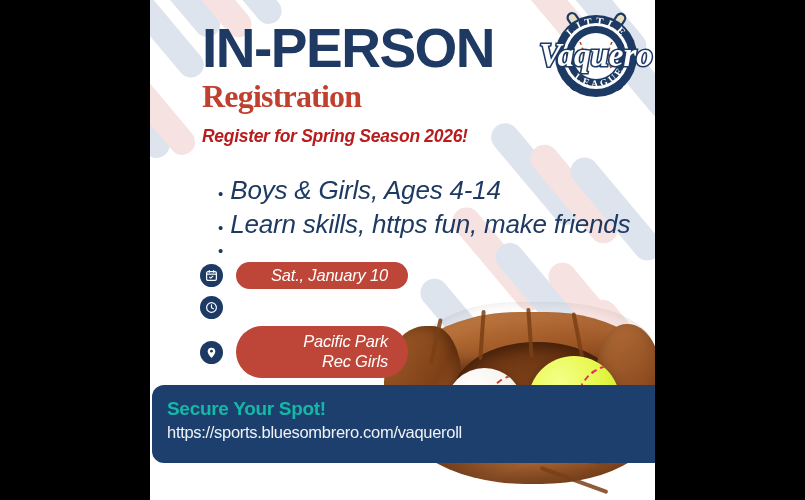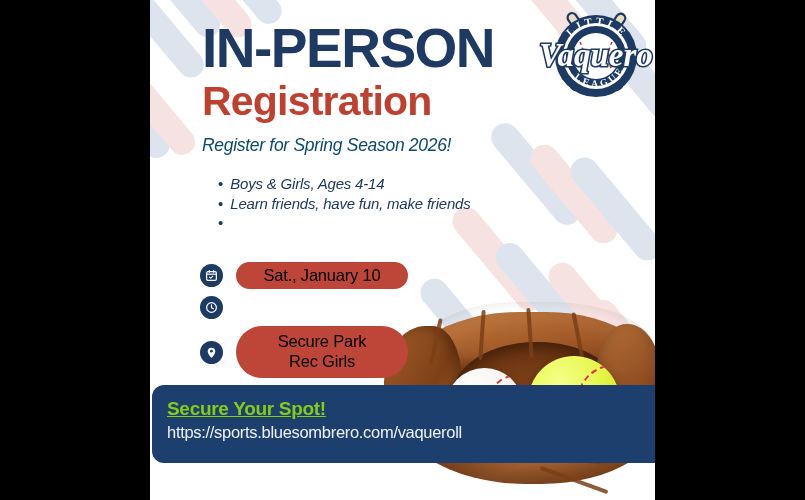--- a/index.html
+++ b/index.html
@@ -50,33 +50,34 @@
   .headline-main {
     font-size: 55px;
     line-height: 0.95;
     font-weight: 700;
     letter-spacing: -1.5px;
     color: #1e3a62;
     white-space: nowrap;
   }
 
   .headline-sub {
-    font-size: 41px;
+    font-size: 32px;
     line-height: 1.05;
     font-weight: 700;
     letter-spacing: -0.8px;
     color: #c0402f;
     margin-top: 6px;
+    font-family: Liberation Serif, serif;
   }
 
   .headline-tag {
     font-size: 17.5px;
-    font-weight: 400;
+    font-weight: 700;
     font-style: italic;
-    color: #0c4a6e;
+    color: #b91c1c;
     letter-spacing: -0.3px;
     margin-top: 12px;
   }
 
   
   .bullets {
     position: absolute;
     left: 68px;
     top: 175px;
     z-index: 6;
@@ -90,21 +91,21 @@
   }
 
   .bullet-dot {
     color: #1e3a62;
     font-size: 15px;
     line-height: 1;
     flex: 0 0 auto;
   }
 
   .bullet-text {
-    font-size: 15px;
+    font-size: 26px;
     color: #1e3a62;
     font-style: italic;
     letter-spacing: -0.2px;
     white-space: nowrap;
   }
 
   .bullet-text.plain { font-style: normal; }
 
   
   .pills {
@@ -129,28 +130,29 @@
     display: flex;
     align-items: center;
     justify-content: center;
     flex: 0 0 auto;
   }
 
   .pill-icon svg { display: block; }
 
   .pill {
     background: #bd4638;
-    color: #000000;
+    color: #ffffff;
     border-radius: 999px;
     padding: 4px 20px;
     font-size: 16.5px;
     letter-spacing: -0.2px;
-    text-align: center;
+    text-align: right;
     min-width: 172px;
     line-height: 1.18;
+    font-style: italic;
   }
 
   .pill.multi {
     padding: 6px 20px 7px;
     font-size: 16.5px;
   }
 
   .pill.multi span { display: block; }
 
   
@@ -279,23 +281,22 @@
 
   .banner-text {
     position: absolute;
     left: 15px;
     top: 13px;
   }
 
   .banner-title {
     font-size: 19px;
     font-weight: 700;
-    color: #84cc16;
+    color: #14b8a6;
     letter-spacing: -0.3px;
-    text-decoration: underline;
   }
 
   .banner-url {
     font-size: 16.5px;
     color: #eef2f7;
     letter-spacing: -0.3px;
     margin-top: 3px;
   }
 
   
@@ -341,21 +342,21 @@
       <div class="headline-tag">Register for Spring Season 2026!</div>
     </div>
 
     <div class="bullets">
       <div class="bullet-row">
         <span class="bullet-dot">•</span>
         <span class="bullet-text">Boys &amp; Girls, Ages 4-14</span>
       </div>
       <div class="bullet-row">
         <span class="bullet-dot">•</span>
-        <span class="bullet-text">Learn friends, have fun, make friends</span>
+        <span class="bullet-text">Learn skills, https fun, make friends</span>
       </div>
       <div class="bullet-row">
         <span class="bullet-dot">•</span>
       </div>
     </div>
 
     <div class="pills">
 
       <div class="pill-row">
         <span class="pill-icon">
@@ -379,21 +380,21 @@
       </div>
 
       <div class="pill-row">
         <span class="pill-icon">
           <svg width="13" height="13" viewBox="0 0 24 24" fill="none">
             <path d="M12 22s7-7.1 7-12a7 7 0 10-14 0c0 4.9 7 12 7 12z" fill="#fff"></path>
             <circle cx="12" cy="9.6" r="2.6" fill="#1c3a63"></circle>
           </svg>
         </span>
         <span class="pill multi">
-          <span>Secure Park</span>
+          <span>Pacific Park</span>
           <span>Rec Girls</span>
         </span>
       </div>
 
     </div>
 
     <div id="glove">
       <div class="glove-body"></div>
       <div class="glove-fingers"></div>
       <div class="glove-thumb"></div>

